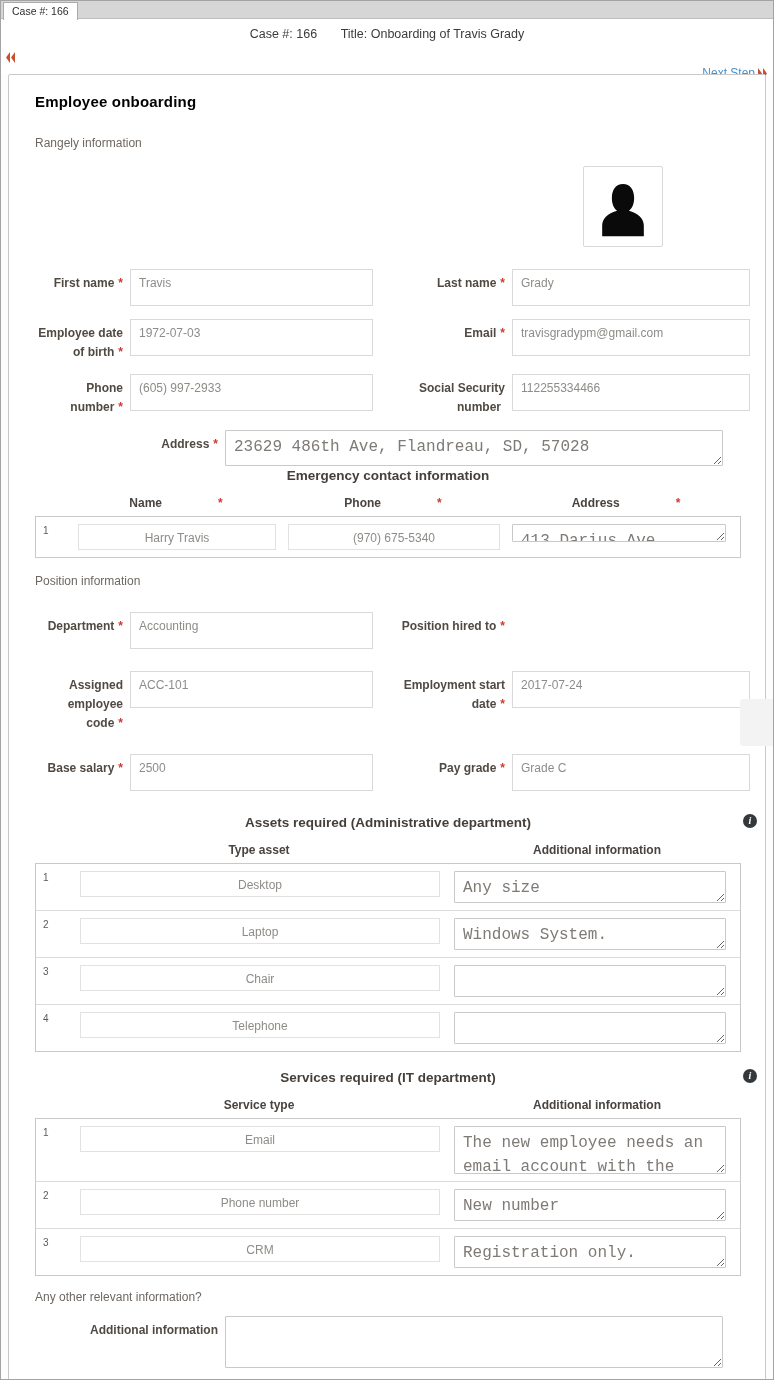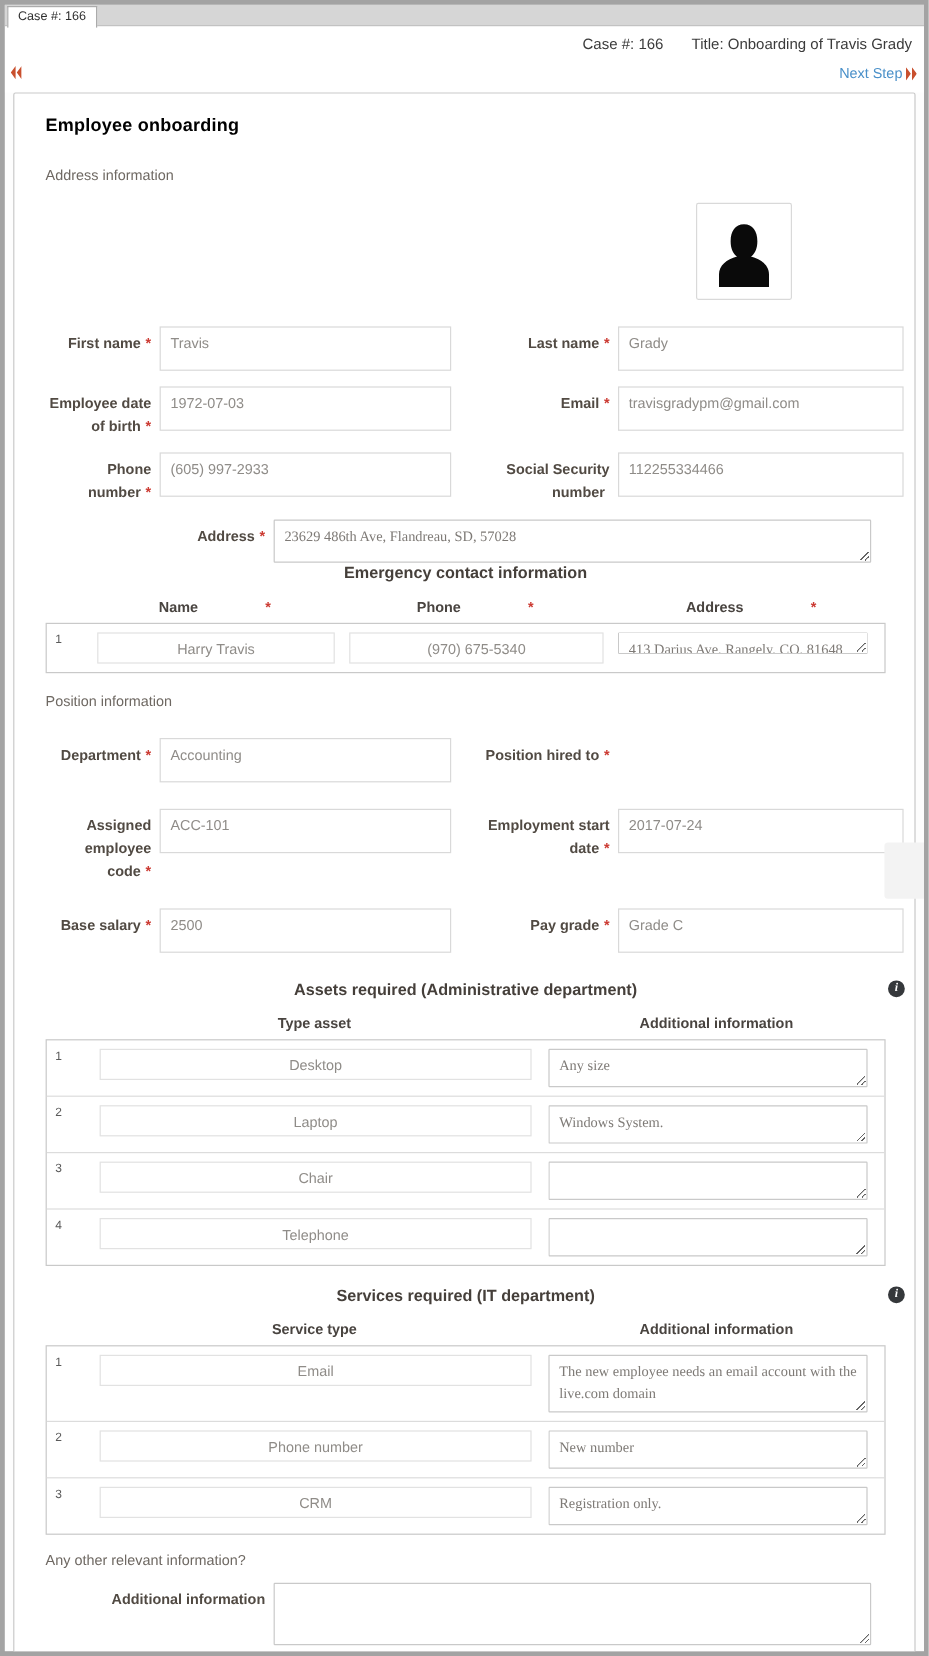--- a/index.html
+++ b/index.html
@@ -1,52 +1,52 @@
 <!DOCTYPE html>
 <html><head>
 <meta charset="utf-8">
 <style>
   * { margin:0; padding:0; box-sizing:border-box; }
   html,body { background:#e9e9e9; }
   body { width:774px; height:1380px; font-family:"Liberation Sans", sans-serif; overflow:hidden; }
-  .viewport { position:relative; width:774px; height:1380px; background:#fdfdfd; border:4px solid #a3a3a3; overflow:hidden; }
+  .viewport { position:relative; width:774px; height:1380px; background:#fdfdfd; border:1px solid #a3a3a3; overflow:hidden; }
 
   
   .tabstrip { height:18px; background:#d6d6d6; border-bottom:1px solid #bdbdbd; padding-left:2px; }
   .tab { display:inline-block; background:#fff; border:1px solid #ababab; border-bottom:none; font-size:10.5px; color:#2e2e2e; padding:2px 8px 3px 8px; height:18px; }
 
   
   .pagehead { background:#fff; }
-  .case-title-row { text-align:right; padding-top:8px; font-size:12.5px; color:#3b3b3b; }
+  .case-title-row { text-align:center; padding-top:8px; font-size:12.5px; color:#3b3b3b; }
   .case-title-row span { margin:0 10px; }
   .navrow { position:relative; height:26px; margin-top:7px; }
   .chev { display:inline-block; }
   .chev svg { display:block; }
   .prev { position:absolute; left:5px; top:4px; cursor:pointer; }
-  .nextwrap { position:absolute; right:6px; top:3px; font-size:12px; color:#4a90c9; cursor:pointer; display:flex; align-items:center; gap:3px; }
+  .nextwrap { position:absolute; right:6px; top:18px; font-size:12px; color:#4a90c9; cursor:pointer; display:flex; align-items:center; gap:3px; }
   .nextwrap a { color:#4a90c9; text-decoration:none; }
 
   
   .formbox { margin:0 7px; background:#fff; border:1px solid #c9c9c9; border-radius:2px; height:1309px; padding:10px 24px 10px 26px; position:relative; overflow:hidden; }
   .form-title { font-size:15px; font-weight:bold; color:#000000; margin-top:8px; letter-spacing:.2px; }
   .sec-label { font-size:12px; color:#6e6862; margin-top:26px; }
 
   .avatar-row { display:flex; justify-content:flex-end; padding-right:78px; margin-top:16px; }
   .avatar-box { width:80px; height:81px; border:1px solid #d9d9d9; border-radius:2px; background:#fff; display:flex; align-items:flex-end; justify-content:center; }
 
   
   .frow { display:grid; grid-template-columns:88px 243px 125px 238px; column-gap:7px; margin-top:13px; align-items:start; }
   .frow.first { margin-top:22px; }
   .flabel { font-size:12px; font-weight:bold; color:#514a43; text-align:right; line-height:1.55; padding-top:5px; }
   .req { color:#cc3b33; font-weight:bold; margin-left:4px; }
   .fbox { border:1px solid #d9d9d9; background:#fff; height:37px; padding:6px 8px 0 8px; font-size:12px; color:#8f8c88; white-space:nowrap; overflow:hidden; }
 
   
   .wrow { display:grid; grid-template-columns:183px 498px; column-gap:7px; margin-top:14px; align-items:start; }
-  .ta { display:block; width:100%; border:1px solid #c9c9c9; border-radius:1px; background:#fff; font-family:Liberation Serif, serif; font-size:12px; color:#7e7a76; padding:4px 8px; resize:both; line-height:1.5; }
+  .ta { display:block; width:100%; border:1px solid #c9c9c9; border-radius:1px; background:#fff; font-family:Liberation Mono, monospace; font-size:16px; color:#7e7a76; padding:4px 8px; resize:both; line-height:1.5; }
   .ta.address { height:36px; }
   .ta.big { height:52px; }
 
   
   .sec-head { position:relative; text-align:center; }
   .sec-head .t { font-size:13.5px; font-weight:bold; color:#453f3a; }
   .info { position:absolute; right:-16px; top:1px; width:14px; height:14px; background:#35383b; color:#fff; border-radius:50%; font-size:10px; line-height:14px; text-align:center; font-family:"Liberation Serif", serif; font-weight:bold; font-style:italic; cursor:pointer; }
 
   
   .em-grid { display:grid; grid-template-columns:30px 198px 212px 1fr; column-gap:12px; }
@@ -96,21 +96,21 @@
               <path d="M0 0 L4 5.5 L0 11 Z M5 0 L9 5.5 L5 11 Z" fill="#c9502e"></path>
             </svg>
         </span>
       </span>
     </div>
   </div>
 
   <div class="formbox">
     <div class="form-title">Employee onboarding</div>
 
-    <div class="sec-label">Address information</div>
+    <div class="sec-label">Rangely information</div>
 
     <div class="avatar-row">
       <div class="avatar-box">
         <svg width="62" height="66" viewBox="0 0 64 68">
           <path fill="#0a0a0a" d="M32 4 c-7.5 0 -11.5 6 -11.5 14.5 c0 6.5 2.3 11 5.5 13.2 c-9 2.3 -15.5 7.8 -15.5 15.3 L10.5 58 h43 l0 -11 c0 -7.5 -6.5 -13 -15.5 -15.3 c3.2 -2.2 5.5 -6.7 5.5 -13.2 C43.5 10 39.5 4 32 4 Z"></path>
         </svg>
       </div>
     </div>
 
     <div class="frow first">

